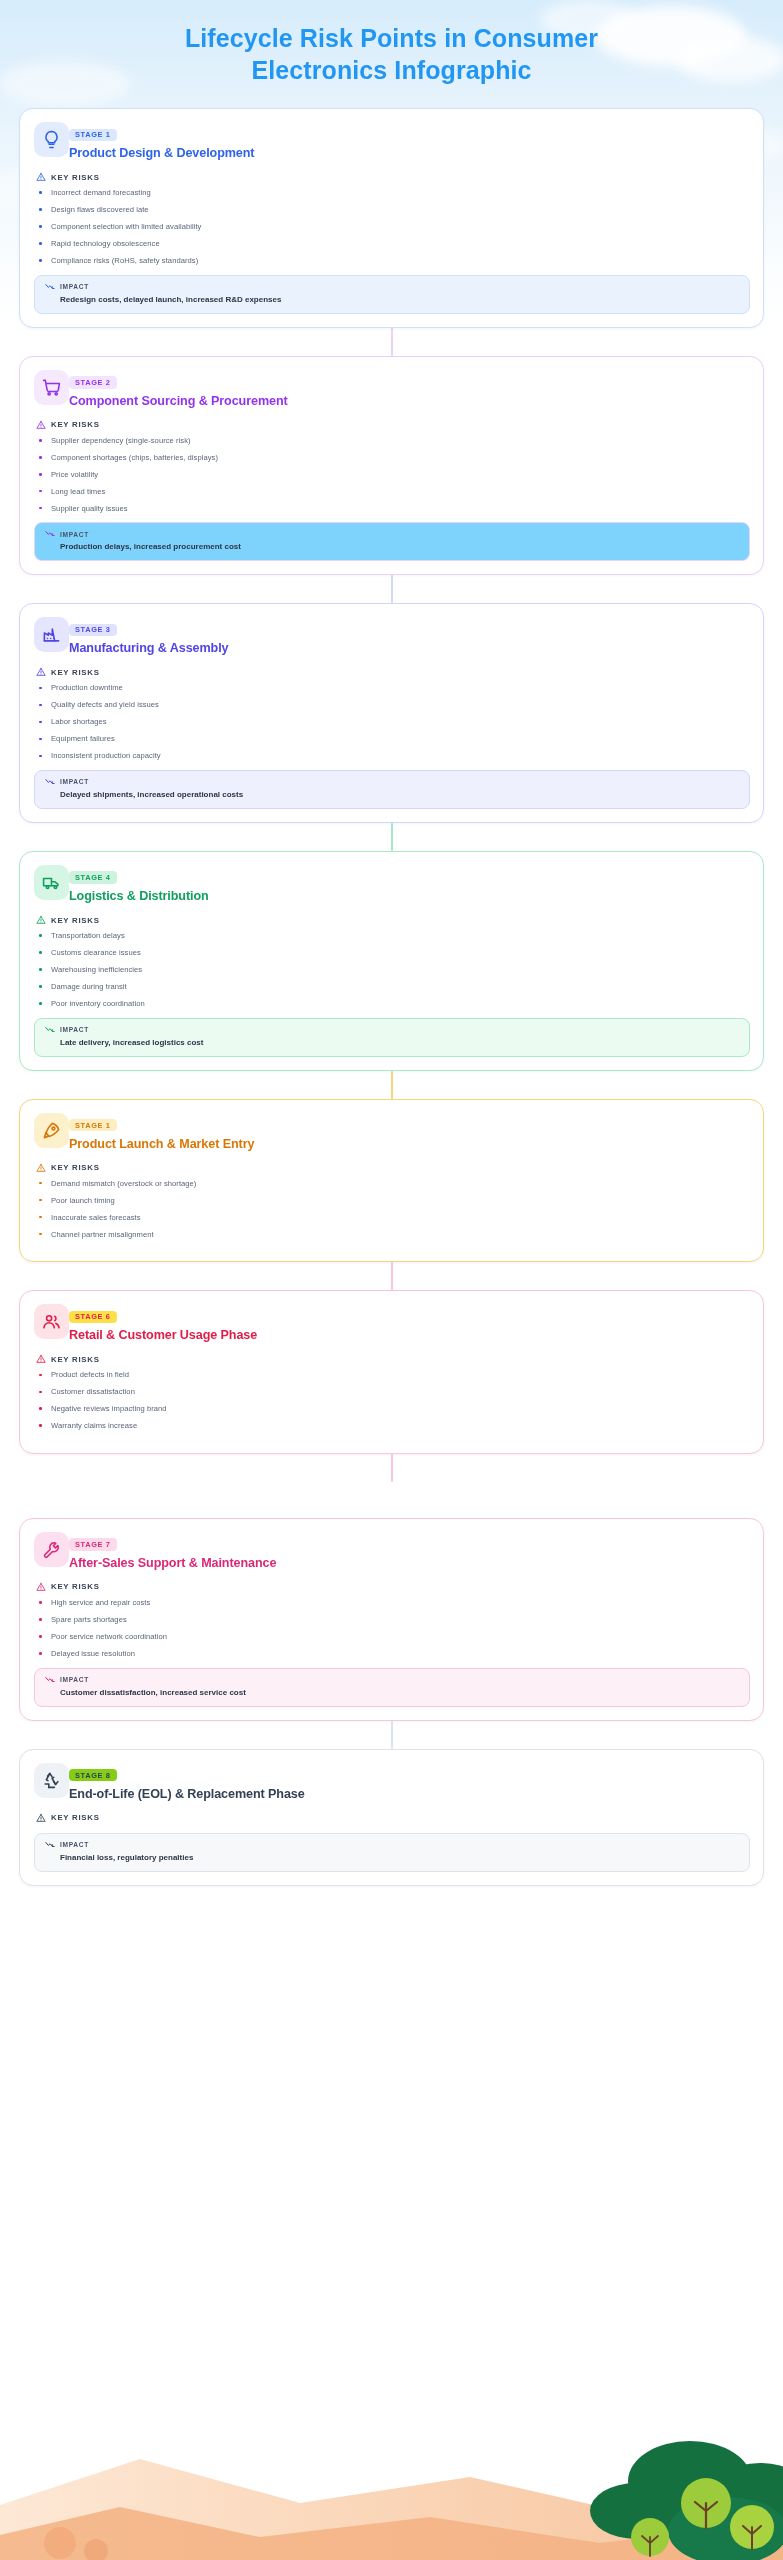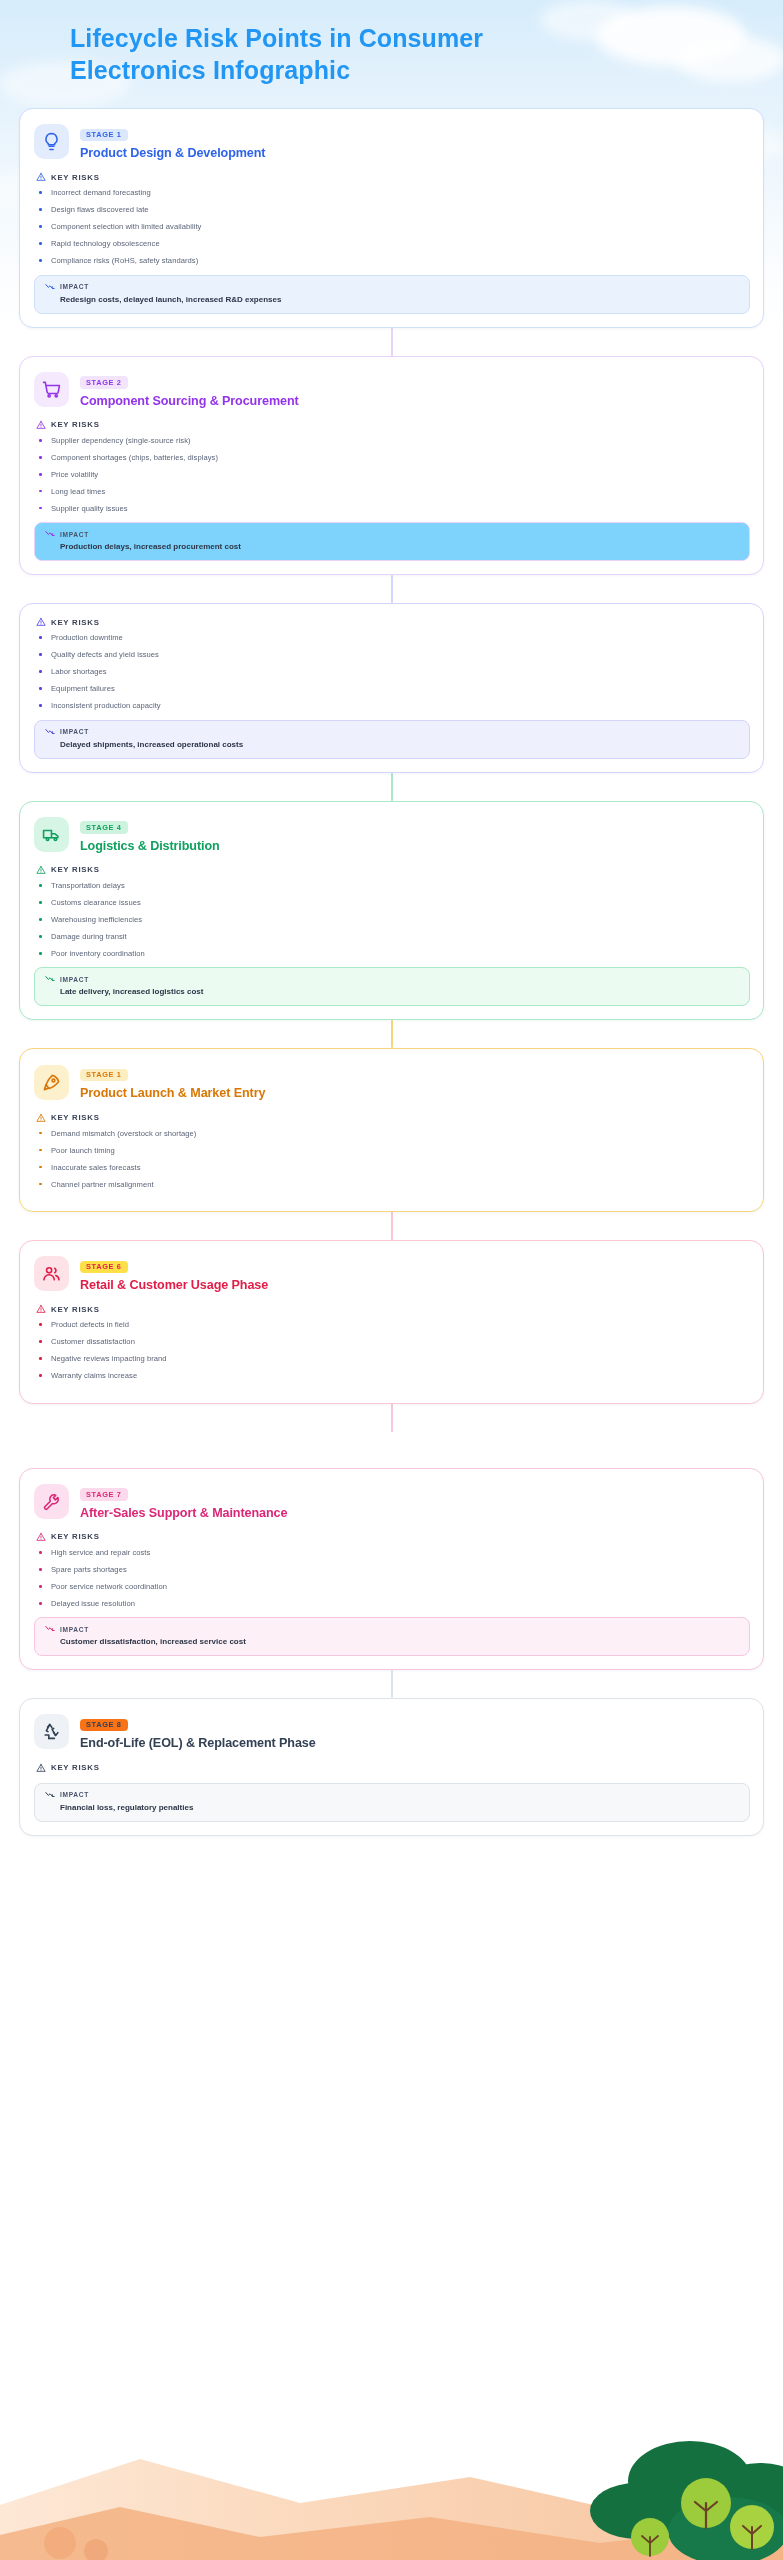--- a/index.html
+++ b/index.html
@@ -49,20 +49,21 @@
   
   .page {
     position: relative;
     z-index: 2;
     width: 783px;
     padding: 0 0 60px 0;
   }
 
   .title-wrap {
     padding: 22px 70px 16px 70px;
+    text-align: center;
   }
   h1.title {
     font-size: 25px;
     line-height: 1.28;
     font-weight: 700;
     color: #2196f3;
     letter-spacing: .1px;
   }
 
   .stages { padding: 6px 19px 0 19px; }
@@ -80,22 +81,21 @@
     background: #ffffff;
     border-radius: 14px;
     border: 1px solid #e6eaf0;
     padding: 13px 13px 13px 14px;
     box-shadow: 0 1px 3px rgba(20,35,70,.05);
     position: relative;
   }
 
   .card-head {
     display: flex;
-    align-items: center;
-    gap: 11px;
+    align-items: flex-start;
     margin-bottom: 11px;
   }
   .icon-tile {
     width: 35px; height: 35px;
     border-radius: 10px;
     flex: 0 0 35px;
     display: flex;
     align-items: center;
     justify-content: center;
   }
@@ -321,20 +321,33 @@
                 <path d="M22 12.5h-4.6V8"></path>
               </svg>
             </span>
         <span class="impact-label">IMPACT</span>
       </div>
       <div class="impact-text">Production delays, increased procurement cost</div>
     </div>
   </div>
       <div class="connector" style="background: rgb(211, 214, 250);"></div>
       <div class="card" style="border-color: rgb(211, 214, 250);">
+    <div class="card-head">
+      <div class="icon-tile" style="background:#e5e6fd;color:#4f46e5">
+            <svg viewBox="0 0 24 24" fill="none" stroke="currentColor" stroke-width="2" stroke-linecap="round" stroke-linejoin="round">
+              <path d="M3 20V10l5 3V10l5 3V5l3 15"></path>
+              <path d="M3 20h18"></path>
+              <path d="M7 17h.01M11 17h.01M15 17h.01"></path>
+            </svg>
+          </div>
+      <div class="head-text">
+        <span class="stage-badge" style="background:#e0e2fd;color:#4f46e5">STAGE 3</span>
+        <div class="stage-title" style="color:#4f46e5">Manufacturing &amp; Assembly</div>
+      </div>
+    </div>
 
     <div class="risks-head">
       <span style="color:#4f46e5;display:block">
             <svg viewBox="0 0 24 24" fill="none" stroke="currentColor" stroke-width="2" stroke-linecap="round" stroke-linejoin="round">
               <path d="M12 3.5 22 20H2L12 3.5Z"></path>
               <path d="M12 10v4.2"></path>
               <path d="M12 17.2h.01"></path>
             </svg>
           </span>
       <span class="risks-label">KEY RISKS</span>
@@ -533,21 +546,21 @@
             <svg viewBox="0 0 24 24" fill="none" stroke="currentColor" stroke-width="2" stroke-linecap="round" stroke-linejoin="round">
               <path d="M7 6.5 9.8 3l2.7 4"></path>
               <path d="M9.8 3.4 5.5 11l2 1.2"></path>
               <path d="M20 13.5 17.2 17l-2.7-4"></path>
               <path d="M17.1 16.8 12.8 9.2l2-1.2"></path>
               <path d="M4 16.5h4.6v4.2"></path>
               <path d="M8.4 20.7h7.2"></path>
             </svg>
           </div>
       <div class="head-text">
-        <span class="stage-badge" style="background:#f97316;color:#334155">STAGE 8</span>
+        <span class="stage-badge" style="background:#84cc16;color:#334155">STAGE 8</span>
         <div class="stage-title" style="color:#334155">End-of-Life (EOL) &amp; Replacement Phase</div>
       </div>
     </div>
 
     <div class="risks-head">
       <span style="color:#334155;display:block">
             <svg viewBox="0 0 24 24" fill="none" stroke="currentColor" stroke-width="2" stroke-linecap="round" stroke-linejoin="round">
               <path d="M12 3.5 22 20H2L12 3.5Z"></path>
               <path d="M12 10v4.2"></path>
               <path d="M12 17.2h.01"></path>

